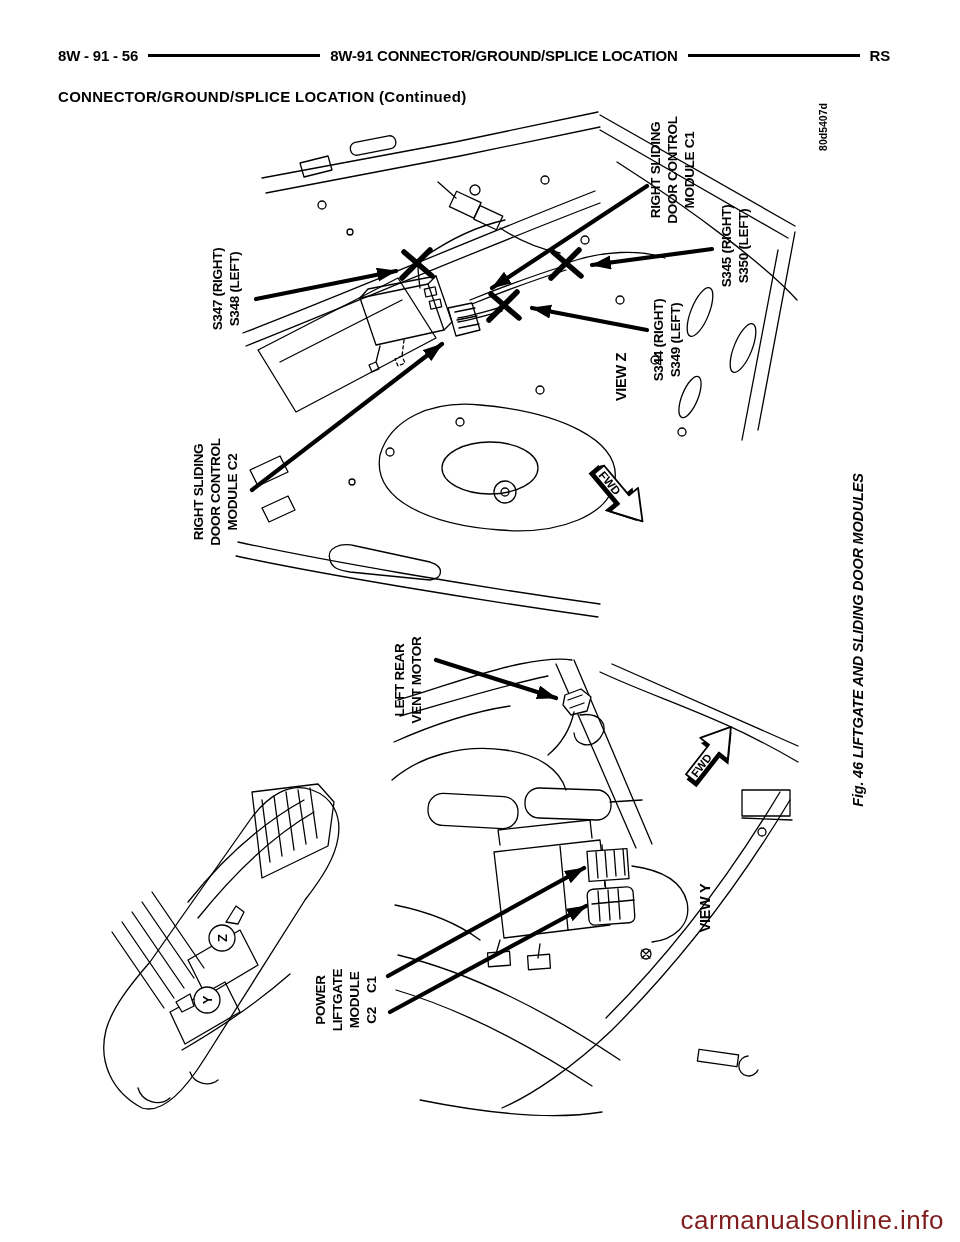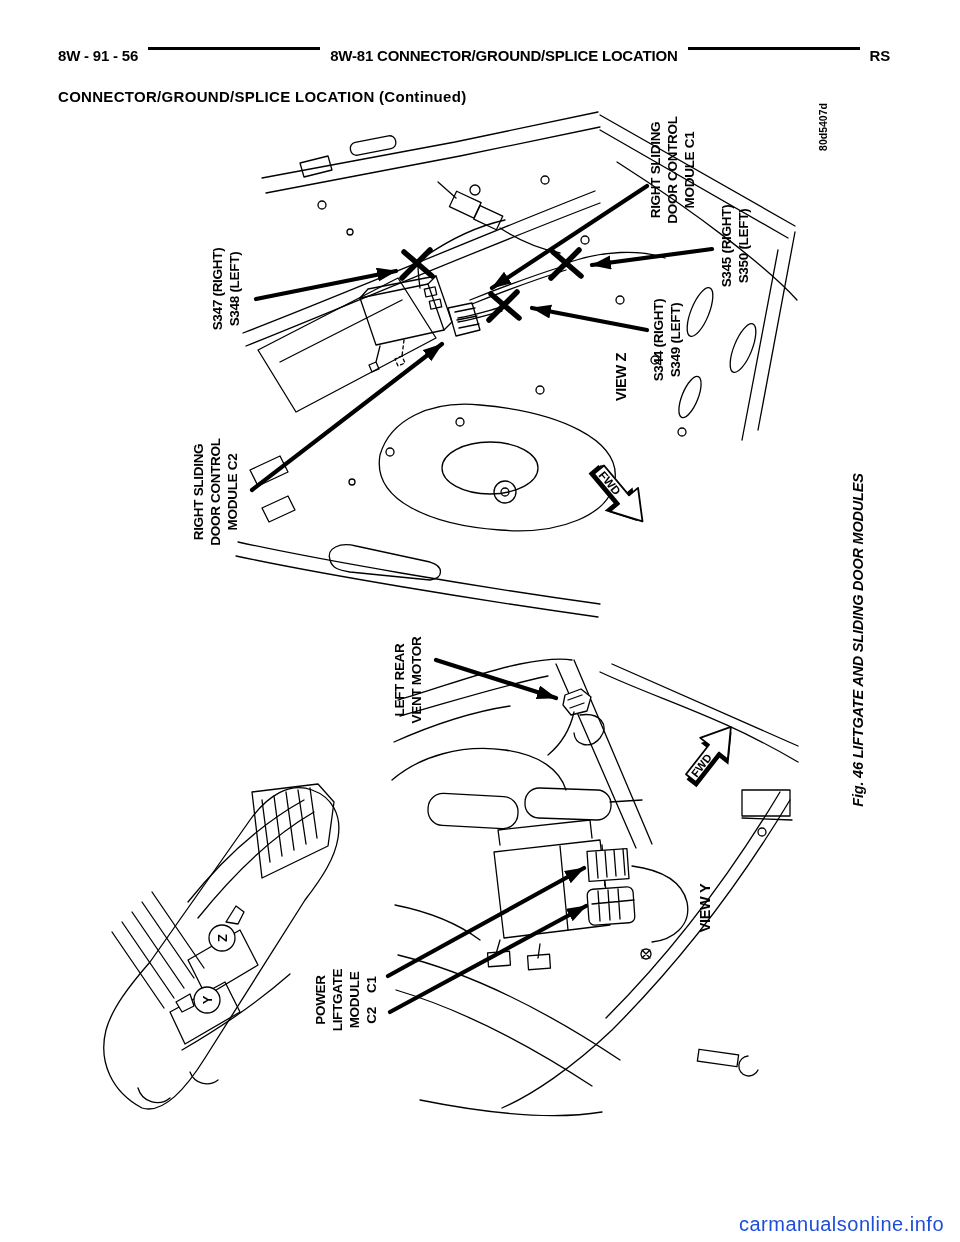--- a/index.html
+++ b/index.html
@@ -3,21 +3,21 @@
 <meta charset="utf-8">
 <style>
   html,body{margin:0;padding:0;background:#ffffff;}
   .page{
     position:relative;width:960px;height:1242px;background:#ffffff;overflow:hidden;
     font-family:"Liberation Sans", sans-serif;color:#000;
   }
   
   .hdr{
     position:absolute;left:58px;top:47px;width:832px;
-    display:flex;gap:10px;
+    display:flex;align-items:center;gap:10px;
     font-size:15px;font-weight:bold;letter-spacing:-0.2px;white-space:nowrap;
   }
   .hdr .rule{flex:1 1 auto;height:3px;background:#000;}
   .subtitle{
     position:absolute;left:58px;top:88px;
     font-size:15px;font-weight:bold;letter-spacing:0.3px;white-space:nowrap;
   }
   
   .rot{
     position:absolute;transform:translate(-50%,-50%) rotate(-90deg);
@@ -25,32 +25,32 @@
     white-space:nowrap;letter-spacing:-0.3px;z-index:3;
   }
   .rot.big{font-size:14.5px;}
   .rot.code{font-weight:bold;font-size:10.5px;letter-spacing:0;}
   .rot.figcap{font-size:14.5px;font-style:italic;letter-spacing:-0.2px;}
   .plm-l4{display:flex;justify-content:center;gap:14px;}
   
   .art{position:absolute;left:0;top:100px;width:960px;height:1060px;z-index:1;}
   .watermark{
     position:absolute;right:16px;bottom:6px;z-index:4;
-    font-size:20px;color:#1d4ed8;letter-spacing:0.5px;
+    font-size:26px;color:#7f1d1d;letter-spacing:0.5px;
   }
 </style>
 </head>
 <body>
 
 <div class="page">
 
   <div class="hdr">
     <span>8W - 91 - 56</span>
     <span class="rule"></span>
-    <span>8W-81 CONNECTOR/GROUND/SPLICE LOCATION</span>
+    <span>8W-91 CONNECTOR/GROUND/SPLICE LOCATION</span>
     <span class="rule"></span>
     <span>RS</span>
   </div>
   <div class="subtitle">CONNECTOR/GROUND/SPLICE LOCATION (Continued)</div>
 
   <div class="rot code" style="left:823px;top:127px;">80d5407d</div>
 
   <div class="rot" style="left:672px;top:170px;">
     <div>RIGHT SLIDING</div>
     <div>DOOR CONTROL</div>

